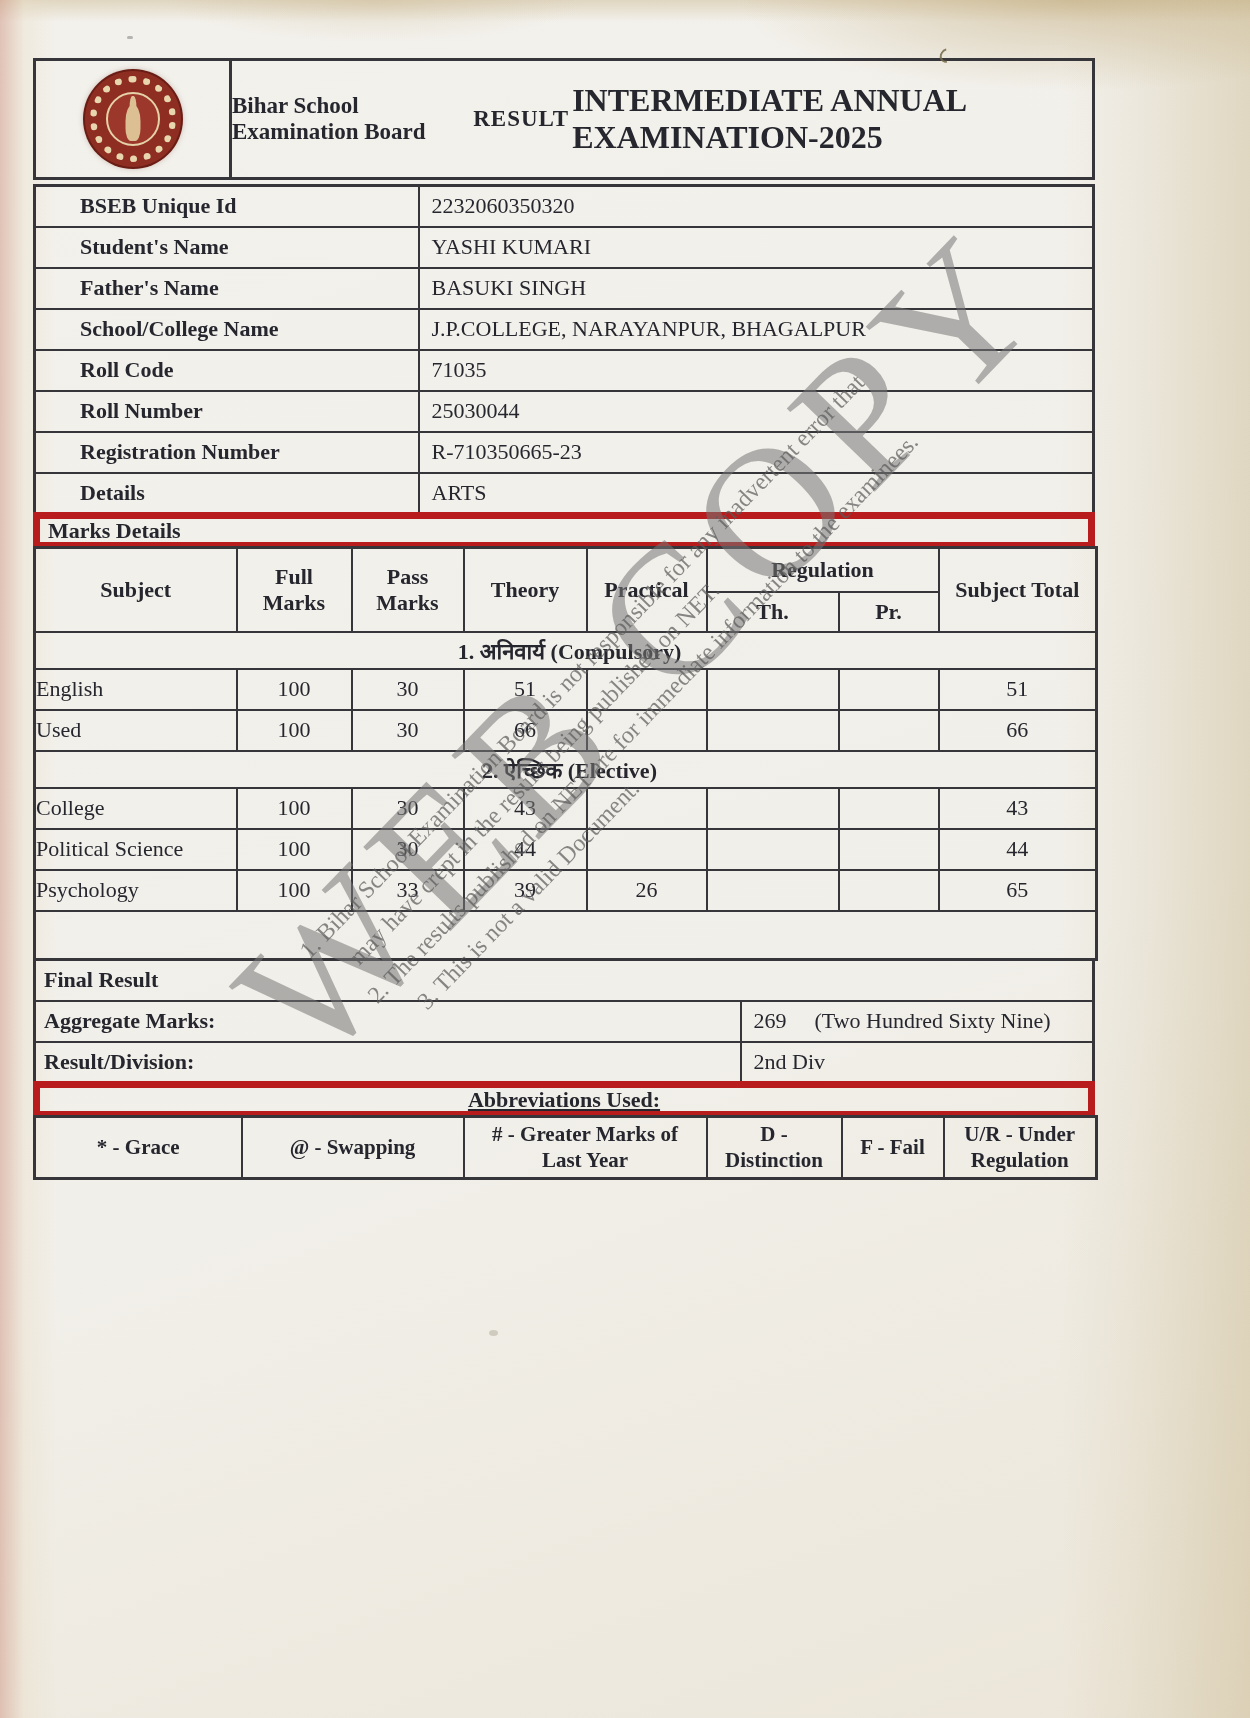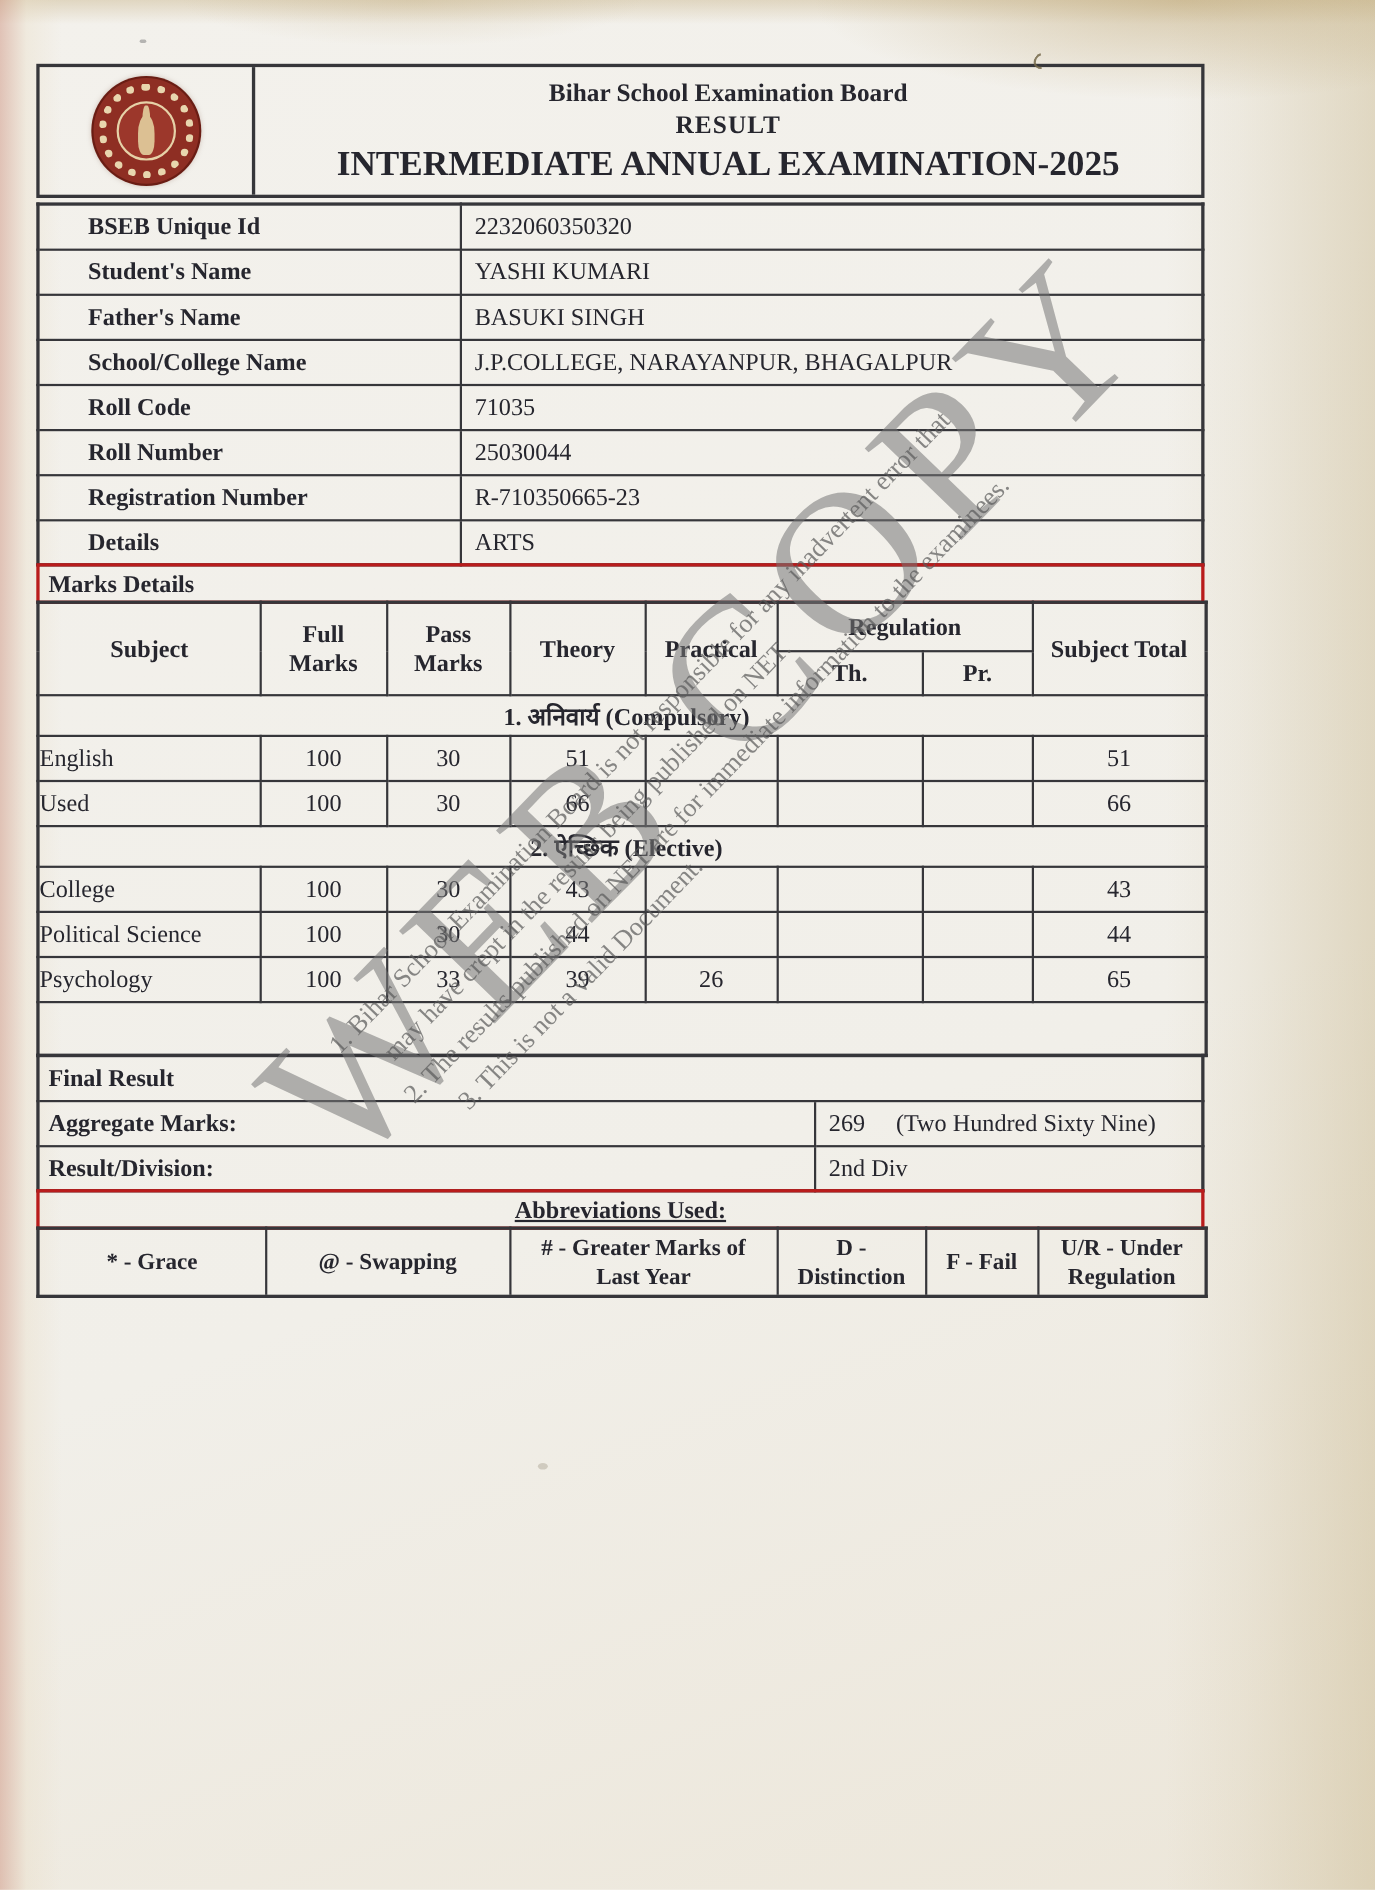--- a/index.html
+++ b/index.html
@@ -15,42 +15,42 @@
       linear-gradient(to left, rgba(197,178,132,0.40) 0px, rgba(197,178,132,0.12) 120px, rgba(197,178,132,0) 190px),
       linear-gradient(to bottom, rgba(189,164,112,0.35) 0px, rgba(189,164,112,0) 22px),
       linear-gradient(160deg, #f3f1ec 0%, #f1efe9 60%, #ece6d9 100%);
   }
 
   .doc { position:absolute; left:33px; top:58px; width:1062px; z-index:2; }
 
   
   .header-box { display:flex; border:3px solid #36363a; height:122px; margin-bottom:7px; }
   .logo-cell { width:196px; border-right:3px solid #36363a; display:flex; align-items:center; justify-content:center; }
-  .title-cell { flex:1; display:flex; flex-direction:column; align-items:center; justify-content:center; gap:3px; font-weight:bold; }
+  .title-cell { flex:1; display:flex; flex-direction:row; align-items:center; justify-content:center; gap:3px; font-weight:bold; }
   .title-l1 { font-size:23px; }
   .title-l2 { font-size:23px; letter-spacing:1px; }
   .title-l3 { font-size:32px; }
 
   .seal { position:relative; width:96px; height:96px; border-radius:50%; background:#8e2e23; box-shadow:0 0 0 2px #6a1d14, 0 0 6px rgba(90,40,20,0.5); }
   .seal-ring { position:absolute; inset:5px; border-radius:50%; border:7px dotted #e8d6ae; }
   .seal-core { position:absolute; inset:21px; border-radius:50%; background:#9c372b; border:2px solid #e6d2a8; }
   .seal-figure { position:absolute; left:50%; top:54%; width:15px; height:36px; transform:translate(-50%,-50%); background:#dcc093; border-radius:45% 45% 35% 35%; box-shadow:0 -13px 0 -4px #dcc093; }
 
   
   table { width:100%; border-collapse:collapse; table-layout:fixed; margin-top:-3px; font-size:22px; }
   table, td, th { border:2.5px solid #36363a; }
   table { border-width:3px; }
   td, th { padding:2px 8px; overflow:hidden; }
   .lbl { font-weight:bold; text-align:left; }
   .val { text-align:left; padding-left:12px; }
 
   .info-table td { height:41px; }
   .info-table .lbl { width:384px;padding-left:44px; }
 
-  .band { border:3px solid #b91c1c; margin-top:-3px; height:37px; display:flex; align-items:center; padding:4px 8px; font-weight:bold; font-size:22px; }
+  .band { border:7px solid #b91c1c; margin-top:-3px; height:37px; display:flex; align-items:center; padding:4px 8px; font-weight:bold; font-size:22px; }
   .band-center { justify-content:center; }
   .u { text-decoration:underline; }
 
   
   .marks-table th { font-weight:bold; text-align:center; line-height:1.15; vertical-align:middle; padding:4px 4px; }
   .marks-table td { height:41px; text-align:center; }
   .marks-table td.sub { text-align:left; padding-left:0; }
   .marks-table .section { text-align:center; font-weight:bold; height:37px; padding-left:16px; }
   .marks-table .spacer { height:49px; }
   .marks-table tr.h1 th { height:44px; }

